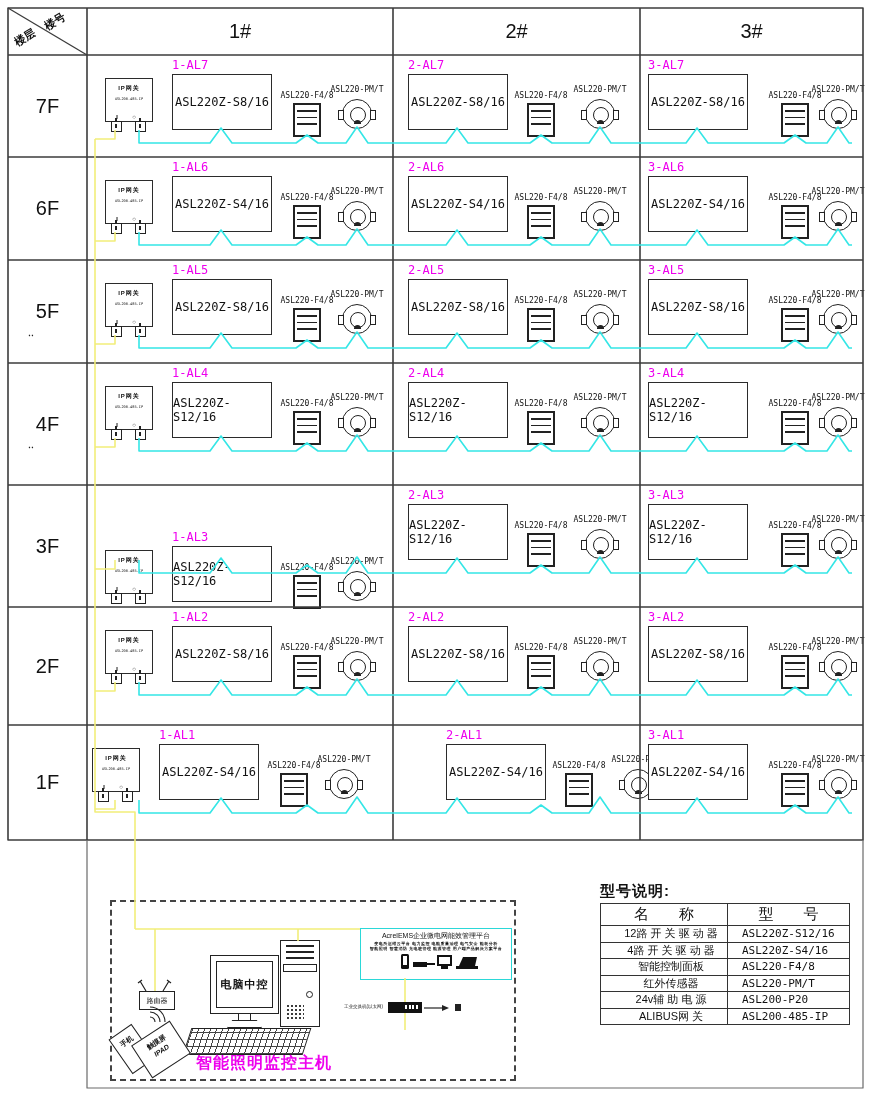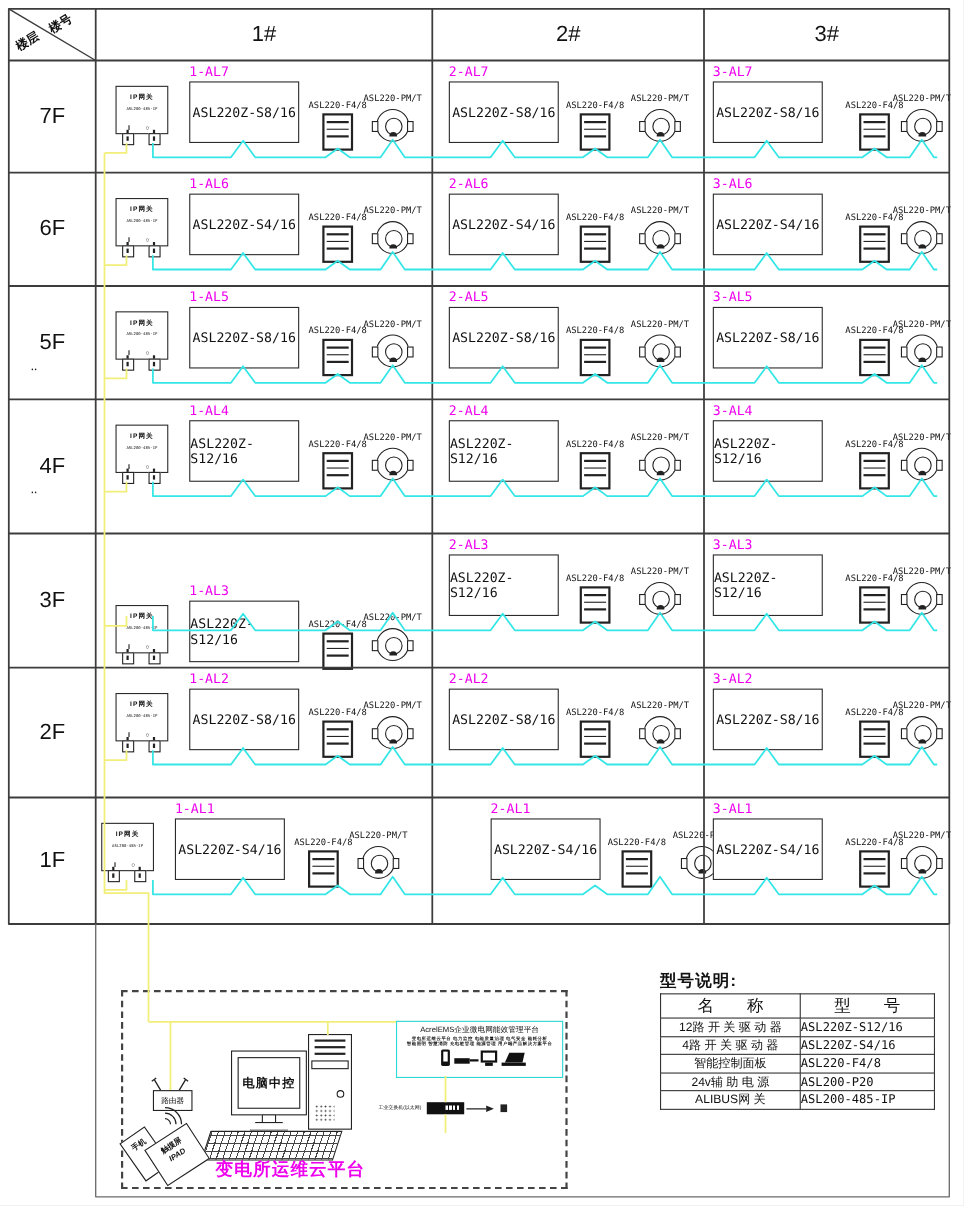--- a/index.html
+++ b/index.html
@@ -52,21 +52,21 @@
   .switch{background:#111;}
   .switch .ports{position:absolute;right:3px;top:3px;width:14px;height:4px;
                  background:repeating-linear-gradient(90deg,#fff 0 2px,#111 2px 3.5px);}
   .tinytxt{font-size:4.5px;white-space:nowrap;}
   .hosttitle{color:#ee00ee;font-size:16px;font-weight:bold;letter-spacing:1px;white-space:nowrap;}
   
   .mtitle{font-size:15px;font-weight:bold;letter-spacing:1px;}
   table.model{border-collapse:collapse;table-layout:fixed;width:250px;}
   table.model td,table.model th{border:1.5px solid #333;padding:0;overflow:hidden;white-space:nowrap;}
   table.model th{height:21px;font-size:15px;font-weight:normal;}
-  table.model td{height:15.5px;font-size:11px;}
+  table.model td{height:15.5px;font-size:11px;padding-left:14px;}
   td.nm{text-align:center;}
   td.md{font-family:"DejaVu Sans Mono",monospace;padding-left:9px;font-size:11.5px;}
   svg#decor{position:absolute;left:0;top:0;pointer-events:none;}
 </style>
 </head>
 <body>
 
 <div id="page">
 
   <div class="abs corner-lab" style="left:44px;top:14px;">楼号</div>
@@ -534,21 +534,21 @@
   <div class="abs kb" style="left:187px;top:1028px;width:118px;height:25px;"></div>
 
   <div class="abs card" style="left:118px;top:1028px;width:26px;height:34px;transform:rotate(-35deg);font-size:7px;line-height:9px;padding-top:6px;">
     <span>手机</span>
   </div>
   <div class="abs card" style="left:138px;top:1030px;width:44px;height:32px;transform:rotate(-33deg);font-size:7px;line-height:10px;padding-top:5px;">
     <div>触摸屏</div>
     <div style="font-style:italic;">IPAD</div>
   </div>
 
-  <div class="abs hosttitle" style="left:196px;top:1053px;">变电所运维云平台</div>
+  <div class="abs hosttitle" style="left:196px;top:1053px;">智能照明监控主机</div>
 
   <div class="abs acrel" style="left:360px;top:928px;width:150px;height:50px;">
     <div class="a1">AcrelEMS企业微电网能效管理平台</div>
     <div class="a2">变电所运维云平台 电力监控 电能质量治理 电气安全 能耗分析</div>
     <div class="a2">智能照明 智慧消防 充电桩管理 能源管理 用户端产品解决方案平台</div>
     <svg width="146" height="22" viewBox="0 0 146 22">
       <rect x="38" y="3" width="8" height="15" rx="1.5" fill="#111"></rect>
       <rect x="40" y="5" width="4" height="9" fill="#fff"></rect>
       <rect x="50" y="11" width="14" height="5" fill="#111"></rect>
       <line x1="64" y1="13" x2="72" y2="13" stroke="#111" stroke-width="2"></line>
@@ -580,20 +580,24 @@
         </tr>
         <tr>
           <td class="nm">4路 开 关 驱 动 器</td>
           <td class="md">ASL220Z-S4/16</td>
         </tr>
         <tr>
           <td class="nm">智能控制面板</td>
           <td class="md">ASL220-F4/8</td>
         </tr>
         <tr>
+          <td class="nm">红外传感器</td>
+          <td class="md">ASL220-PM/T</td>
+        </tr>
+        <tr>
           <td class="nm">24v辅 助 电 源</td>
           <td class="md">ASL200-P20</td>
         </tr>
         <tr>
           <td class="nm">ALIBUS网 关</td>
           <td class="md">ASL200-485-IP</td>
         </tr>
       </tbody>
   </table>
 

